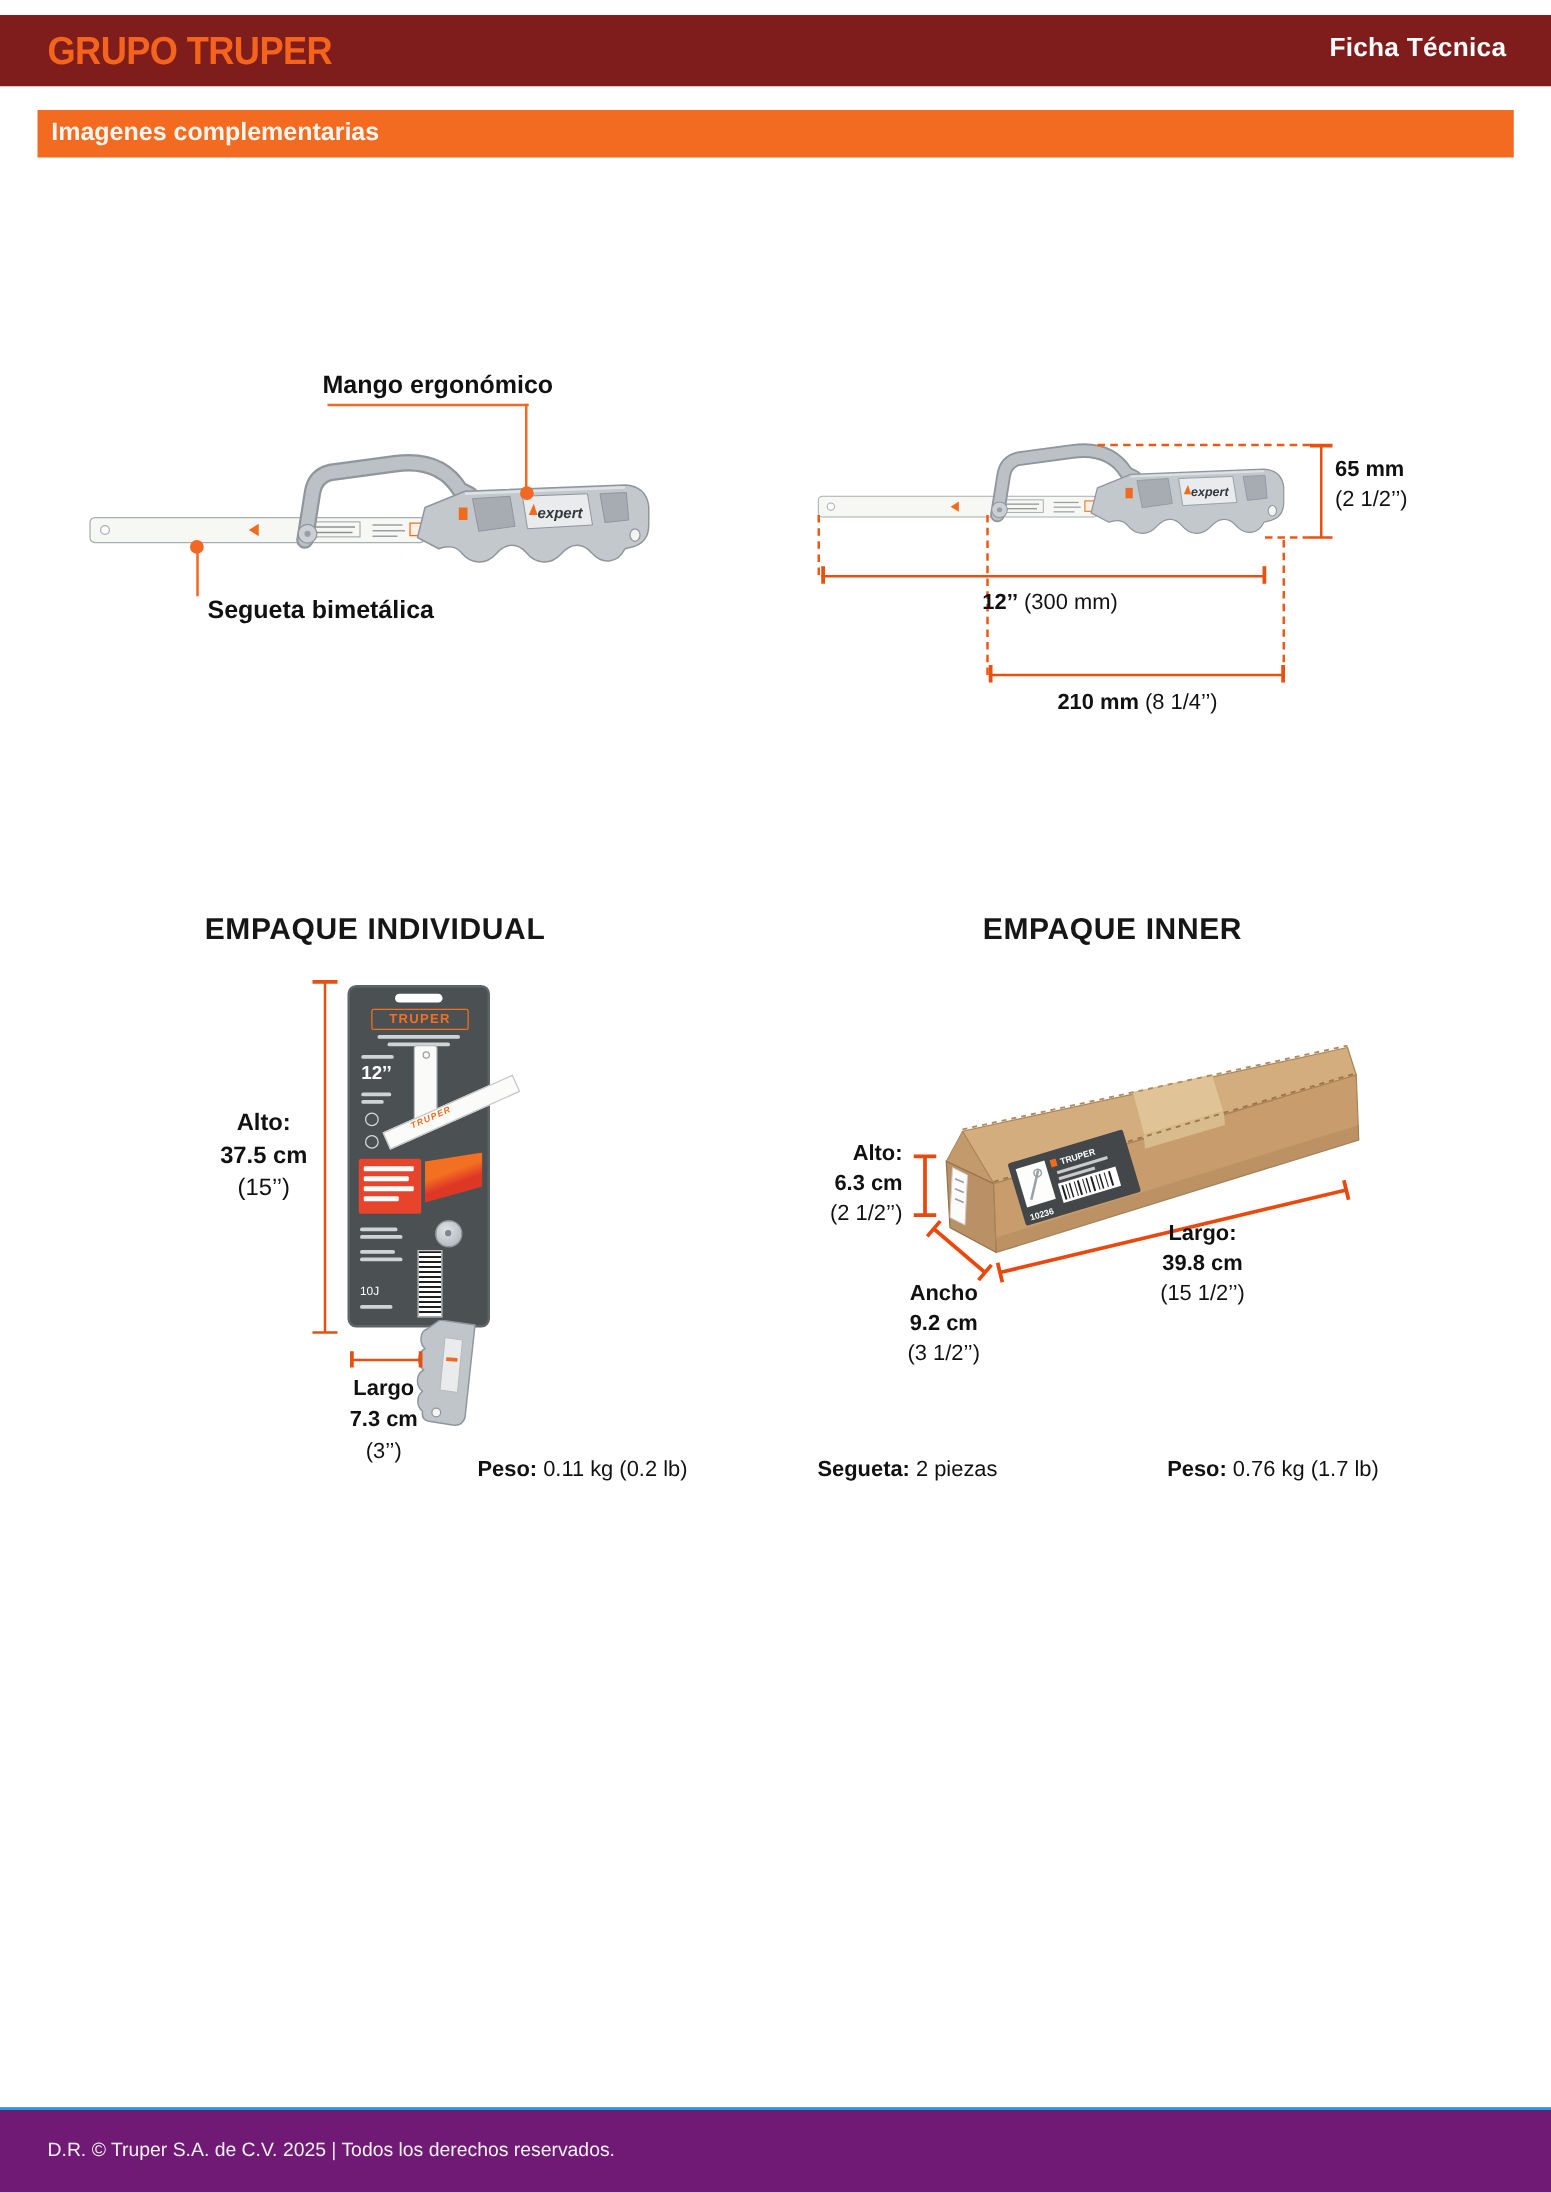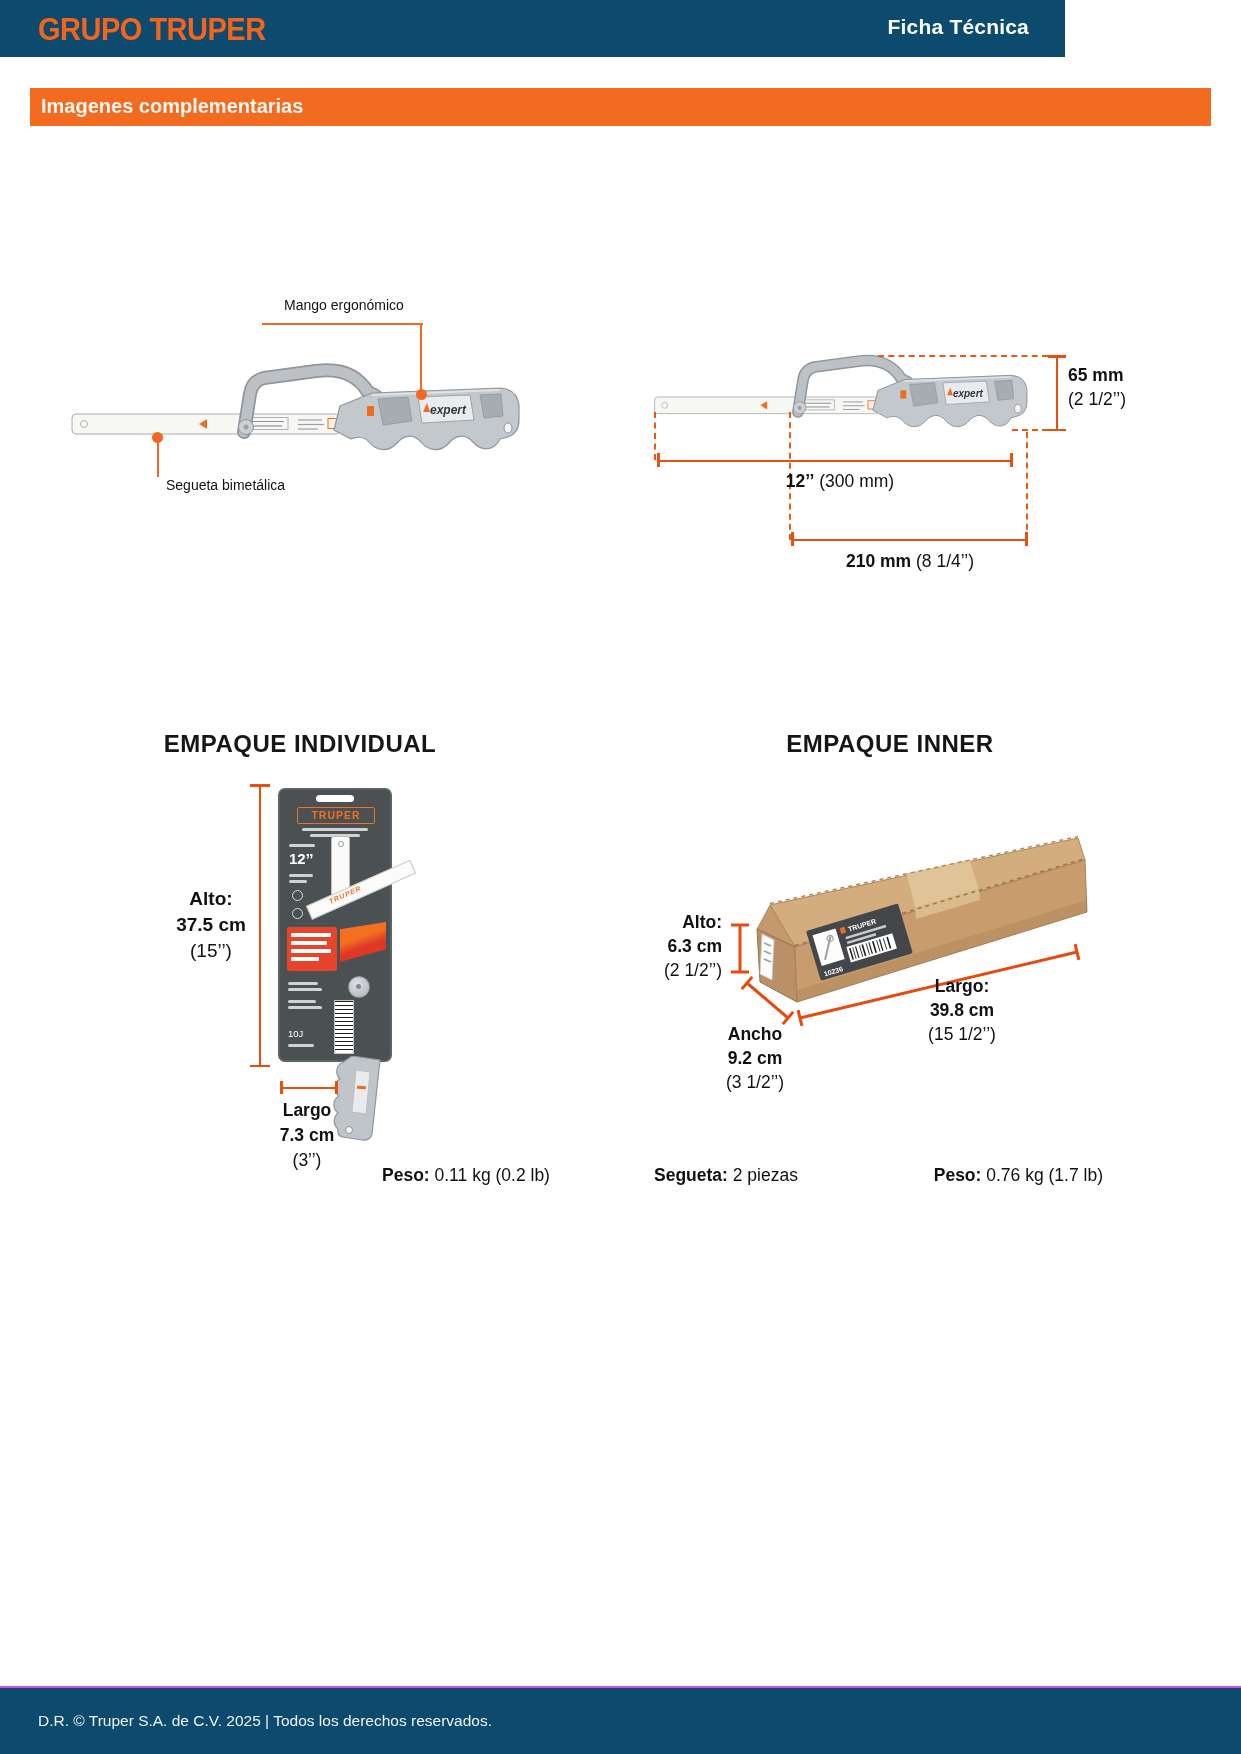--- a/index.html
+++ b/index.html
@@ -1,37 +1,37 @@
 <!DOCTYPE html>
 <html><head>
 <meta charset="utf-8">
 <style>
   html,body{margin:0;padding:0;background:#ffffff;}
   body{width:1241px;height:1754px;position:relative;font-family:"Liberation Sans",sans-serif;color:#111;overflow:hidden;}
   .abs{position:absolute;}
   
-  .topbar{left:0;top:0;width:1065px;height:57px;background:#0c4a6e;}
+  .topbar{left:0;top:12px;width:1241px;height:57px;background:#7f1d1d;}
   .brand{left:38px;top:12px;font-size:29px;font-weight:bold;letter-spacing:-0.5px;color:#f4641c;transform:scaleY(1.08);transform-origin:left top;}
   .doctitle{top:15px;right:36px;font-size:21px;font-weight:bold;color:#fdfdfd;letter-spacing:0.2px;}
   
   .banner{left:30px;top:88px;width:1181px;height:38px;background:#f26b21;}
   .banner span{position:absolute;left:11px;top:7px;font-size:20px;font-weight:bold;color:#fbf6ef;}
   
   .dimtxt{font-size:17.5px;line-height:24px;white-space:nowrap;}
   .b{font-weight:bold;}
   .hline{border-top:2.5px solid #e8500f;height:0;}
   .vline{border-left:2.5px solid #e8500f;width:0;}
   .dash-v{border-left:2.5px dashed #ec5a12;width:0;}
   .dash-h{border-top:2.5px dashed #ec5a12;height:0;}
   .capv{width:2.5px;height:14px;background:#e8500f;}
   .caph{width:18px;height:2.5px;background:#e8500f;}
   .dot{width:11px;height:11px;border-radius:50%;background:#f26822;}
   .callout-h{border-top:2.5px solid #f26822;height:0;}
   .callout-v{border-left:2.5px solid #f26822;width:0;}
-  .lbl{font-size:14px;font-weight:normal;white-space:nowrap;}
+  .lbl{font-size:20px;font-weight:bold;white-space:nowrap;}
   .sec-title{font-size:24px;font-weight:bold;letter-spacing:0.5px;text-align:center;color:#161616;}
   .center{text-align:center;}
   .right{text-align:right;}
   
   .card{left:278px;top:788px;width:114px;height:274px;background:#4b5053;border:2px solid #5e6366;border-radius:7px;box-sizing:border-box;}
   .card .slot{position:absolute;left:36px;top:5px;width:38px;height:7px;background:#fff;border-radius:4px;}
   .card .logo{position:absolute;left:17px;top:17px;width:76px;height:15px;border:1.5px solid #f36f21;border-radius:2px;text-align:center;font-size:10.5px;font-weight:bold;color:#f36f21;line-height:14px;letter-spacing:1px;}
   .microline{position:absolute;background:#cfd3d6;border-radius:2px;}
   .card .size{position:absolute;left:9px;top:60px;color:#fff;font-weight:bold;font-size:15px;}
   .icon-ring{position:absolute;width:9px;height:9px;border:1.5px solid #d7dadd;border-radius:50%;}
@@ -40,21 +40,21 @@
   .dblade{position:absolute;left:26px;top:116px;width:112px;height:13px;background:#fbfbf9;border:1px solid #c3c7ca;transform:rotate(-24deg);transform-origin:left top;}
   .dblade span{position:absolute;left:22px;top:1px;font-size:7px;font-style:italic;font-weight:bold;color:#ef6c1e;letter-spacing:1px;}
   .redbox{position:absolute;left:7px;top:137px;width:50px;height:44px;background:#e8432b;border-radius:2px;}
   .redbox i{position:absolute;left:4px;background:#fff;height:3.5px;border-radius:1px;}
   .swoosh{position:absolute;left:60px;top:132px;width:46px;height:40px;background:linear-gradient(160deg,#f36f21 40%,#de3726 60%);clip-path:polygon(0 18%,100% 0,100% 68%,0 100%);}
   .wingnut{position:absolute;left:68px;top:186px;width:20px;height:20px;border-radius:50%;background:radial-gradient(circle at 40% 35%,#dfe2e5,#aab0b5);border:1px solid #8f969c;}
   .wingnut i{position:absolute;left:7px;top:7px;width:5px;height:5px;background:#7f868c;border-radius:50%;}
   .barcode-strip{position:absolute;left:54px;top:210px;width:18px;height:52px;background:repeating-linear-gradient(180deg,#1e1e1e 0 1.5px,#fdfdfc 1.5px 4px);border:1px solid #c3c7ca;}
   .card .sku{position:absolute;left:8px;top:238px;color:#fff;font-weight:normal;font-size:9.5px;}
   
-  .footer{left:0;top:1686px;width:1241px;height:68px;background:#0c4a6e;border-top:2px solid #d946ef;box-sizing:border-box;}
+  .footer{left:0;top:1686px;width:1241px;height:68px;background:#701a75;border-top:2px solid #0ea5e9;box-sizing:border-box;}
   .footer .l{position:absolute;left:38px;top:24px;font-size:15.5px;color:#f2f2f2;}
   .footer .r{position:absolute;right:32px;top:10px;text-align:right;font-size:15.5px;line-height:21px;color:#f2f2f2;}
   svg text{font-family:"Liberation Sans",sans-serif;}
 </style>
 </head>
 <body>
 
 <div class="abs topbar">
   <div class="abs brand">GRUPO TRUPER</div>
   <div class="abs doctitle">Ficha Técnica</div>

